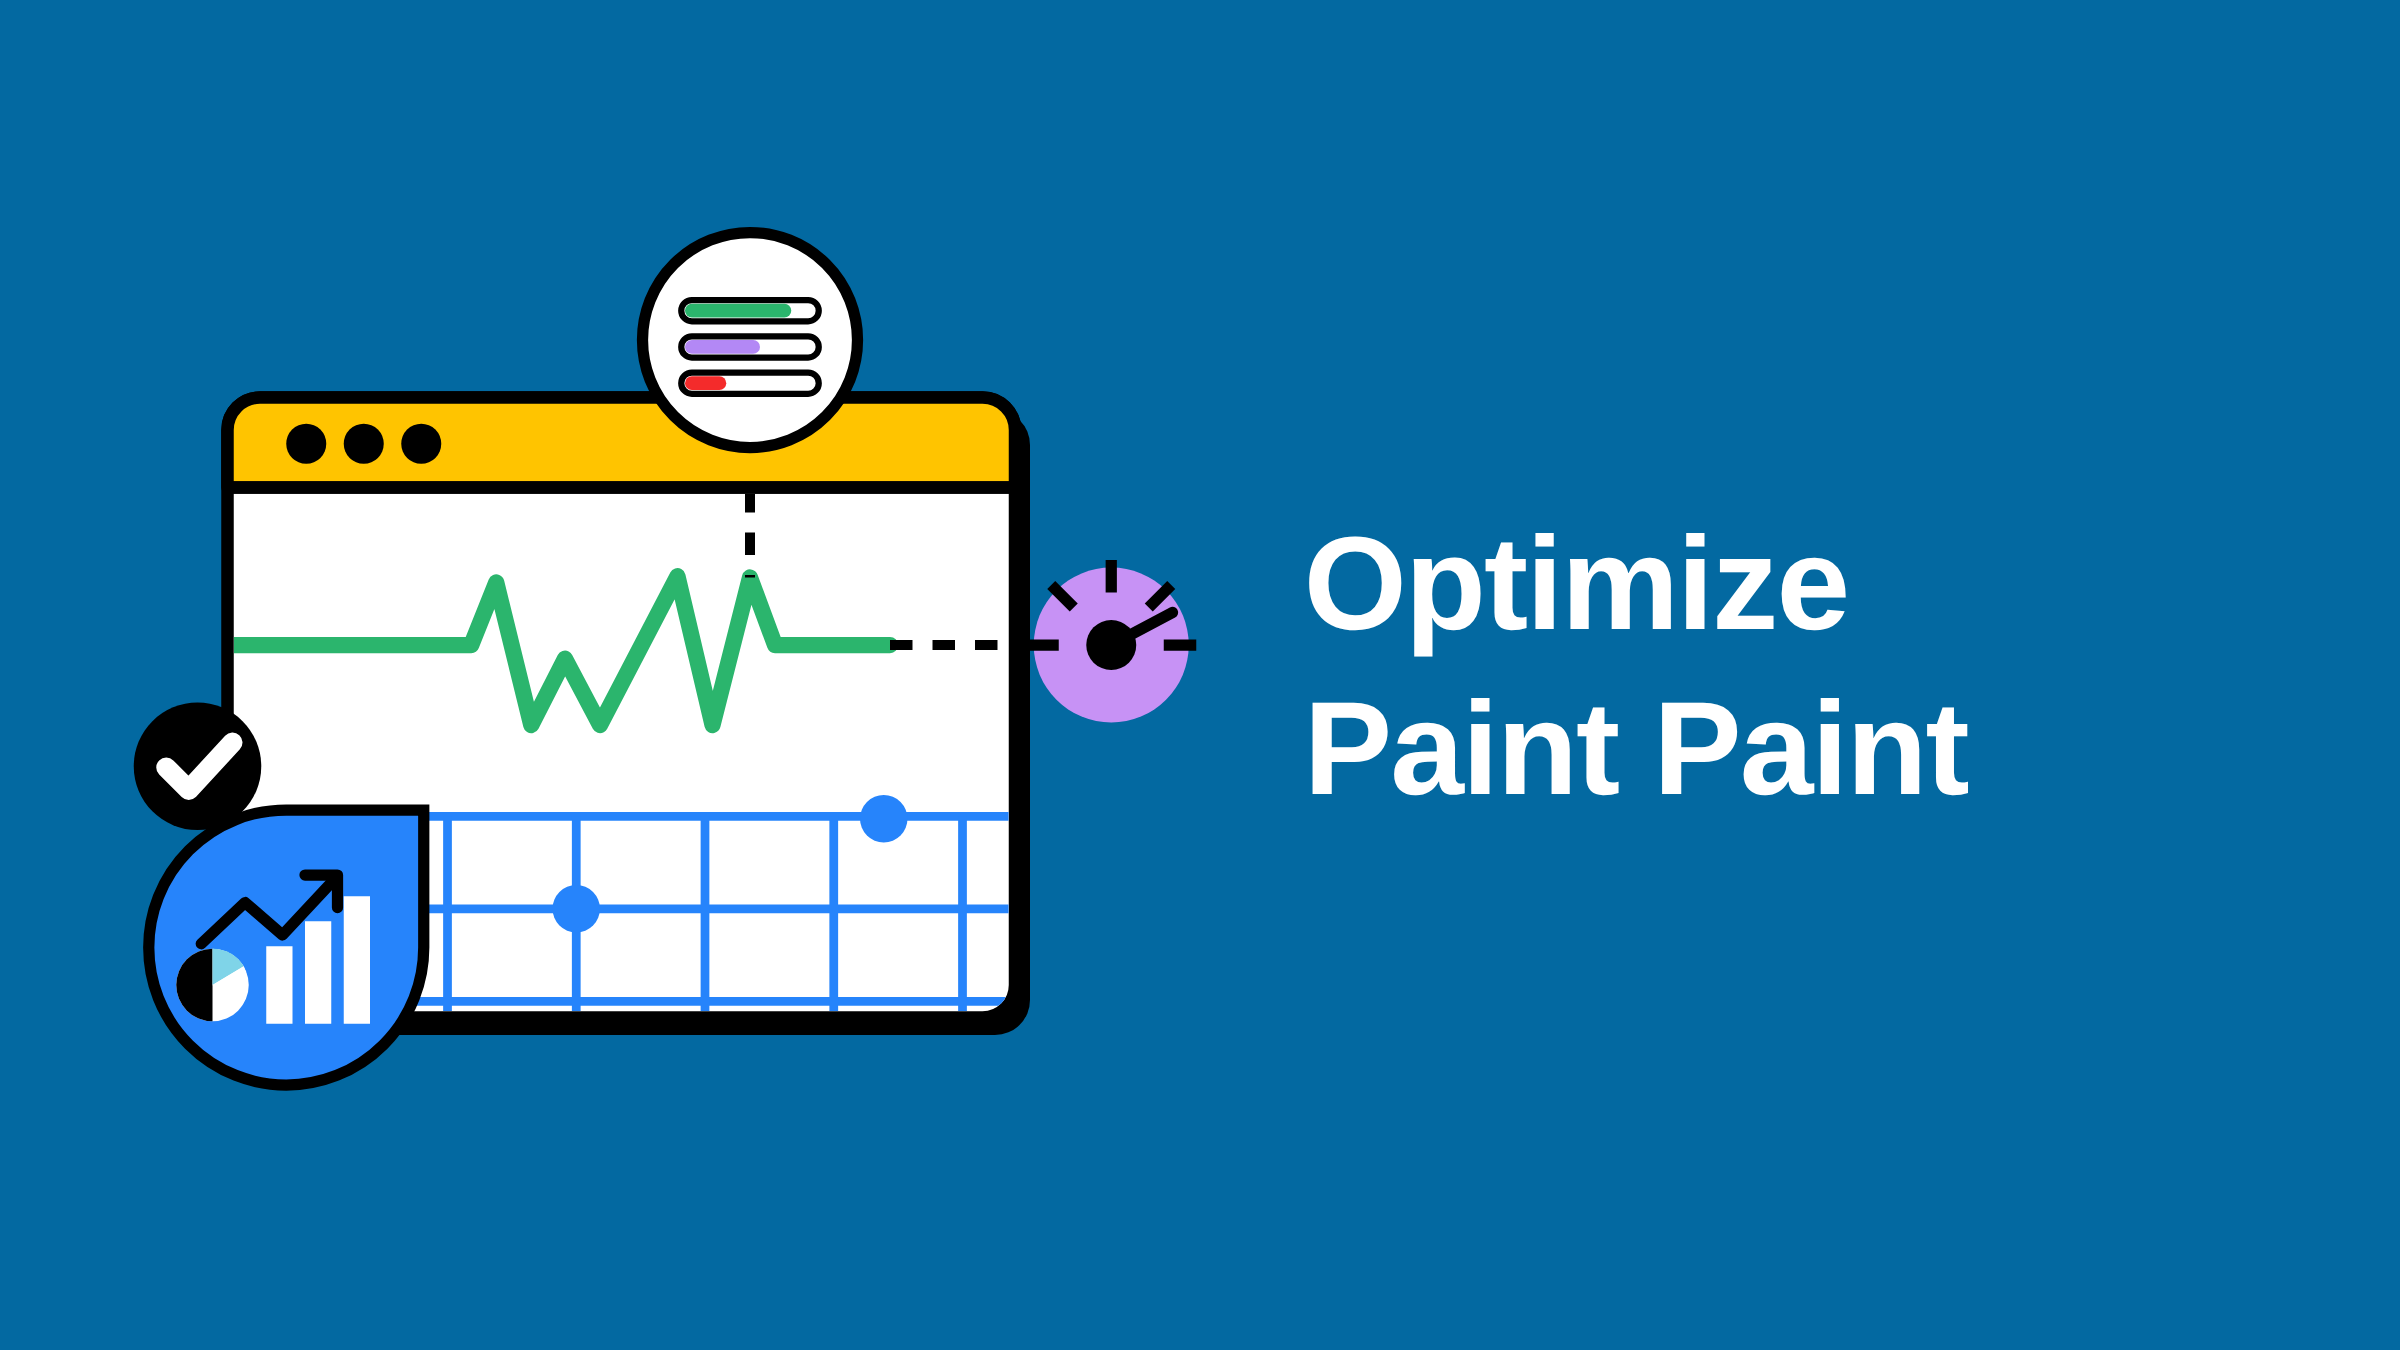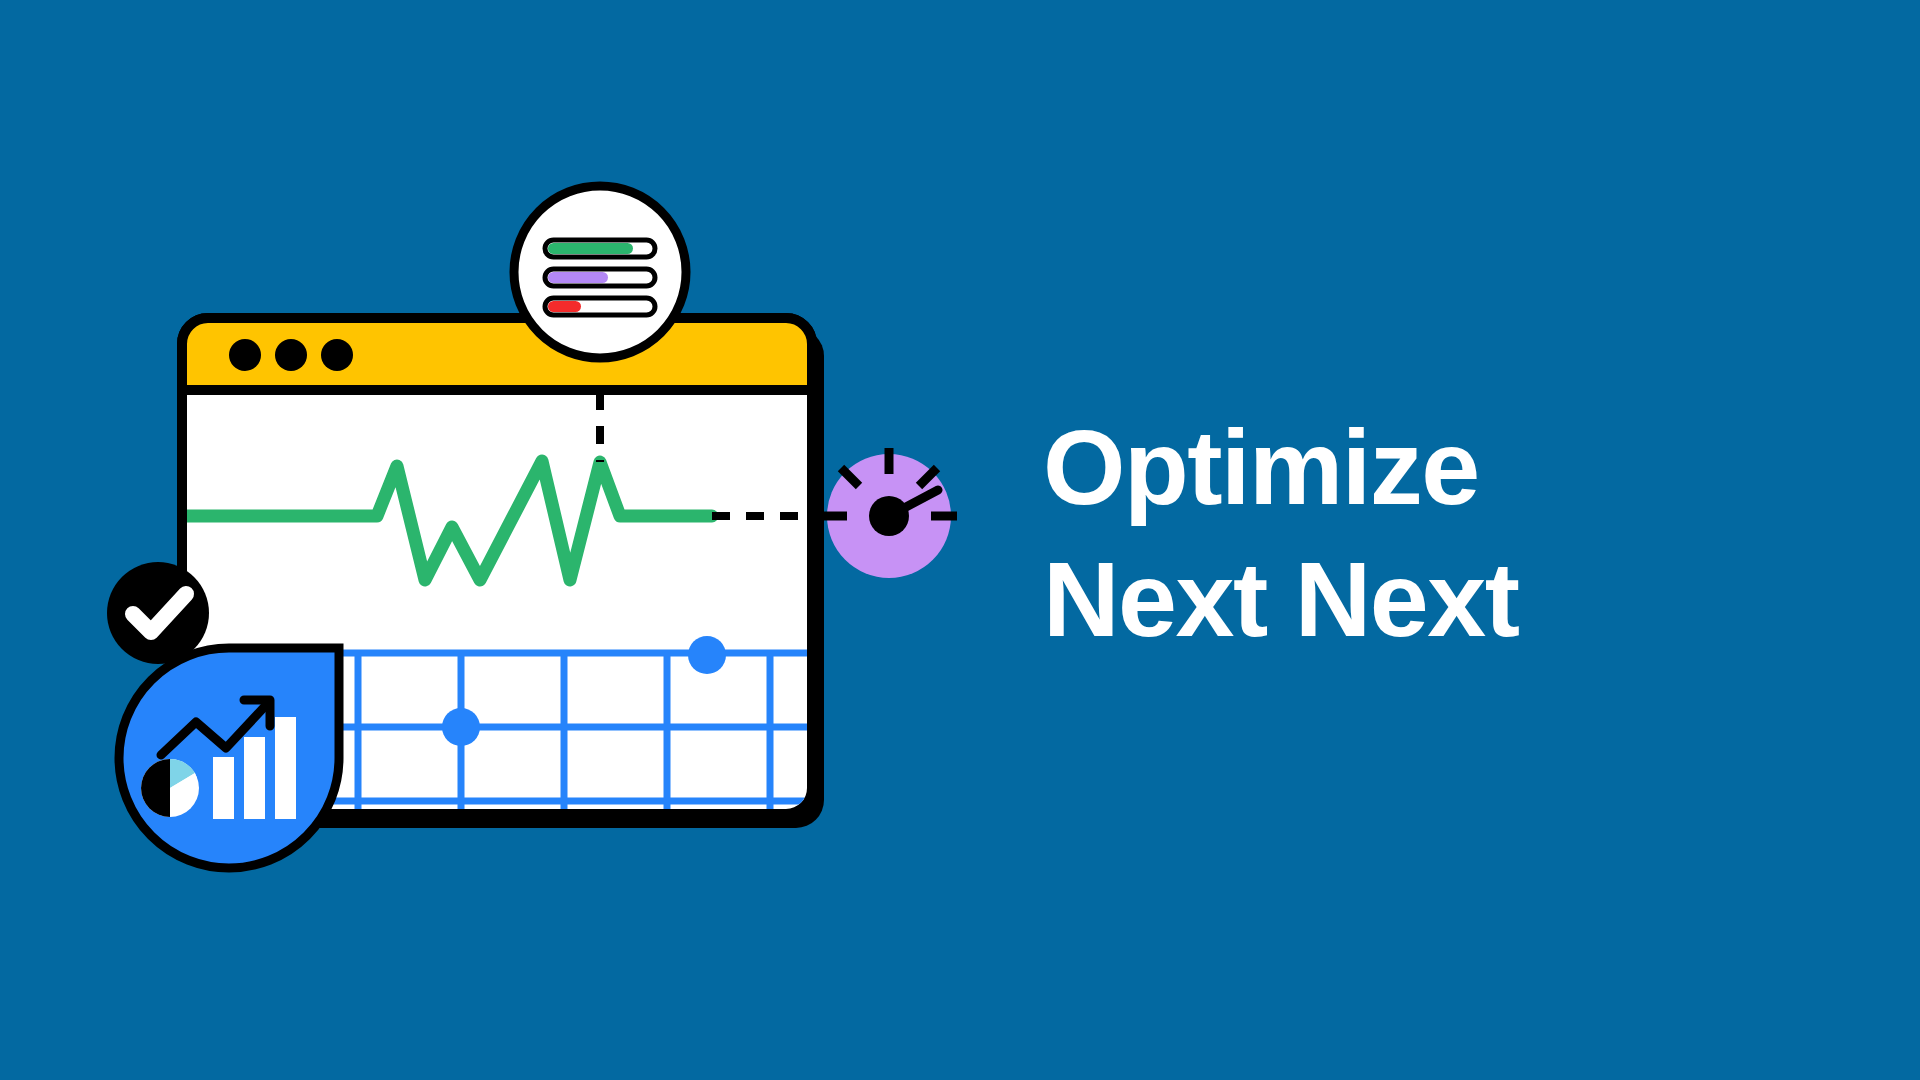--- a/index.html
+++ b/index.html
@@ -147,16 +147,16 @@
         <rect x="213" y="757" width="21" height="62" fill="#FFFFFF"></rect>
         <rect x="244" y="737" width="21" height="82" fill="#FFFFFF"></rect>
         <rect x="275" y="717" width="21" height="102" fill="#FFFFFF"></rect>
       </g>
 
     </svg>
   </div>
 
   <h1 class="headline">
     <span class="line">Optimize</span>
-    <span class="line">Next Next</span>
+    <span class="line">Paint Paint</span>
   </h1>
 
 </div>
 
 </body></html>

